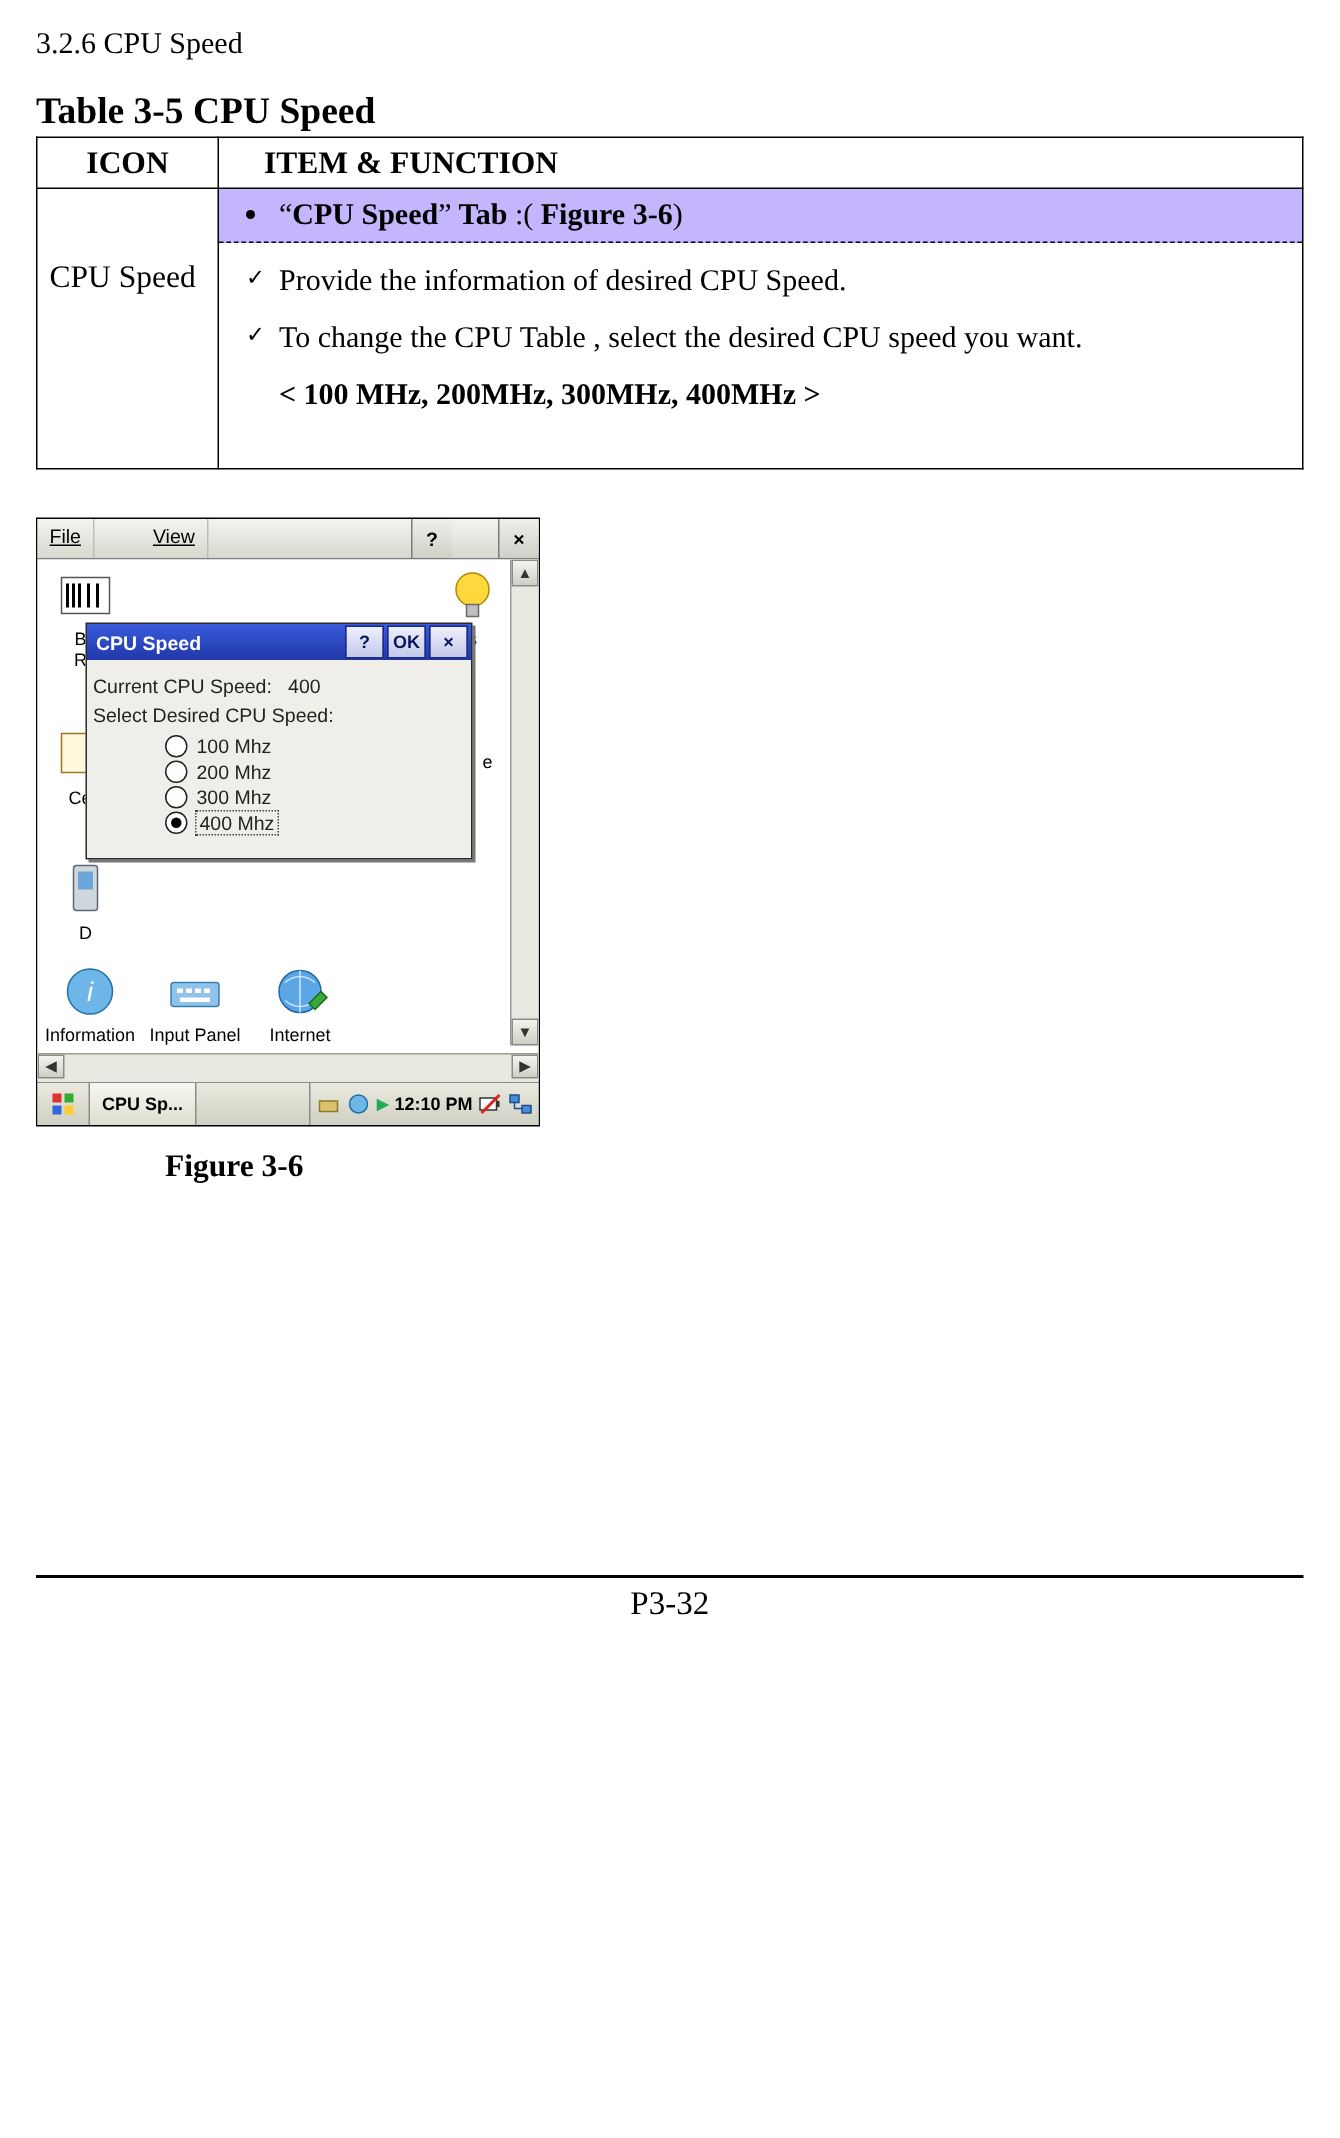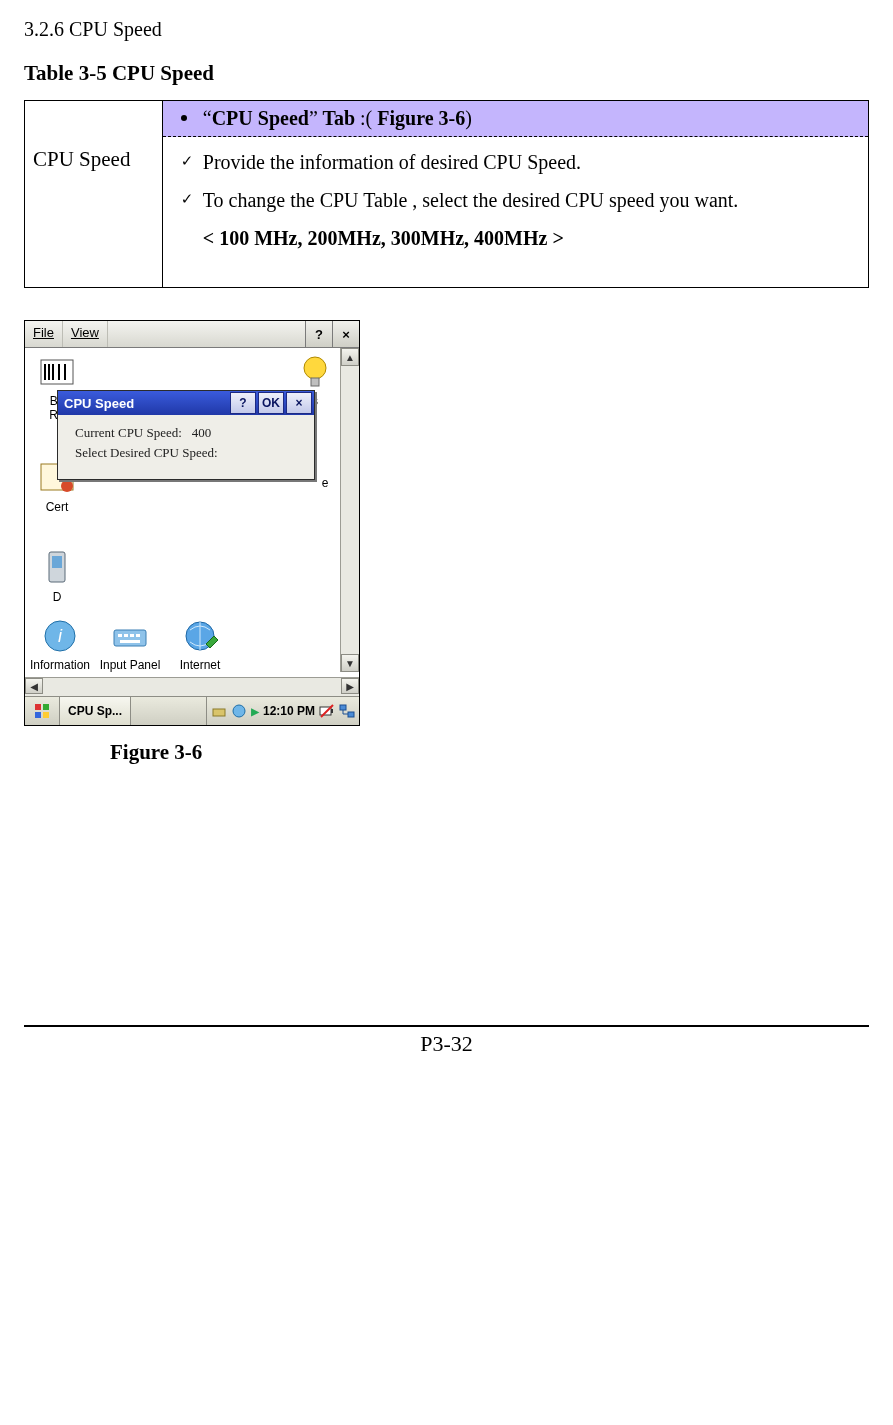--- a/index.html
+++ b/index.html
@@ -11,22 +11,22 @@
     width: 893px;
     box-sizing: border-box;
     background: #fff;
   }
   .section-title {
     font-size: 20px;
     margin-bottom: 20px;
   }
   .table-caption {
     font-weight: bold;
-    font-size: 21px;
-    margin-bottom: 14px;
+    font-size: 25px;
+    margin-bottom: 2px;
   }
   table.main {
     border-collapse: collapse;
     width: 100%;
   }
   table.main th, table.main td {
     border: 1.5px solid #000;
     vertical-align: top;
   }
   table.main th {
@@ -79,20 +79,21 @@
     font-family: Tahoma, Arial, sans-serif;
     font-size: 13px;
     position: relative;
   }
   .menubar {
     display: flex;
     align-items: stretch;
     border-bottom: 1px solid #7a7a7a;
     background: linear-gradient(#f4f4f0, #d8d8d0);
     height: 26px;
+    gap: 31px;
   }
   .menubar .mitem {
     padding: 4px 8px;
     border-right: 1px solid #bdbdb5;
     text-decoration: underline;
     color: #000;
   }
   .menubar .spacer { flex: 1; }
   .menubar .mbtn {
     width: 26px;
@@ -160,21 +161,21 @@
     font-size: 13px;
   }
   .dlg-title .spacer { flex:1; }
   .dlg-btn {
     width: 24px; height: 20px; margin: 2px 2px 2px 0;
     background: linear-gradient(#eef0fb,#c3c9ea);
     border: 1px solid #1d2a84;
     display:flex;align-items:center;justify-content:center;
     color:#0a1560; font-weight:bold; font-size:12px;
   }
-  .dlg-body { padding: 10px 10px 14px 17px; font-size: 13px; color:#222;font-family:Liberation Serif, serif; }
+  .dlg-body { padding: 10px 10px 14px 4px; font-size: 13px; color:#222; }
   .dlg-body .line { margin-bottom: 4px; }
   .opts { margin: 6px 0 0 48px; }
   .opt { display:flex; align-items:center; gap:6px; margin: 2px 0; }
   .radio {
     width: 13px; height: 13px; border: 1.5px solid #222; border-radius: 50%;
     display:inline-flex; align-items:center; justify-content:center; background:#fff;
   }
   .radio.sel::after {
     content:""; width:7px;height:7px;background:#000;border-radius:50%;
   }
@@ -224,20 +225,24 @@
 </style>
 </head>
 <body>
 
 <div class="section-title">3.2.6 CPU Speed</div>
 
 <div class="table-caption">Table 3-5 CPU Speed</div>
 
 <table class="main">
   <tbody>
+      <tr>
+    <th class="col-icon">ICON</th>
+    <th class="col-item">ITEM &amp; FUNCTION</th>
+  </tr>
   <tr>
     <td class="icon-cell">
       <span>CPU Speed</span>
     </td>
     <td class="item-cell">
       <div class="tab-row">
         <span class="bullet-dot"></span>
         <span class="tab-quote-open">“</span><span class="tab-label">CPU Speed</span><span class="tab-quote-close">”</span><span class="bold"> Tab</span><span> :( </span><span class="bold">Figure 3-6</span><span>)</span>
       </div>
       <div class="body-rows">
@@ -361,20 +366,38 @@
           <div class="dlg-btn">?</div>
           <div class="dlg-btn">OK</div>
           <div class="dlg-btn">×</div>
         </div>
         <div class="dlg-body">
           <div class="line">
             <span>Current CPU Speed:</span>&nbsp;&nbsp;
             <span>400</span>
           </div>
           <div class="line">Select Desired CPU Speed:</div>
+          <div class="opts">
+            <div class="opt">
+              <span class="radio"></span>
+              <span class="olabel">100 Mhz</span>
+            </div>
+            <div class="opt">
+              <span class="radio"></span>
+              <span class="olabel">200 Mhz</span>
+            </div>
+            <div class="opt">
+              <span class="radio"></span>
+              <span class="olabel">300 Mhz</span>
+            </div>
+            <div class="opt sel">
+              <span class="radio sel"></span>
+              <span class="olabel">400 Mhz</span>
+            </div>
+          </div>
         </div>
       </div>
 
       <div class="vscroll">
         <div class="arrow">▲</div>
         <div class="arrow">▼</div>
       </div>
       <div class="hscroll">
         <div class="arrow">◀</div>
         <div class="track"></div>

